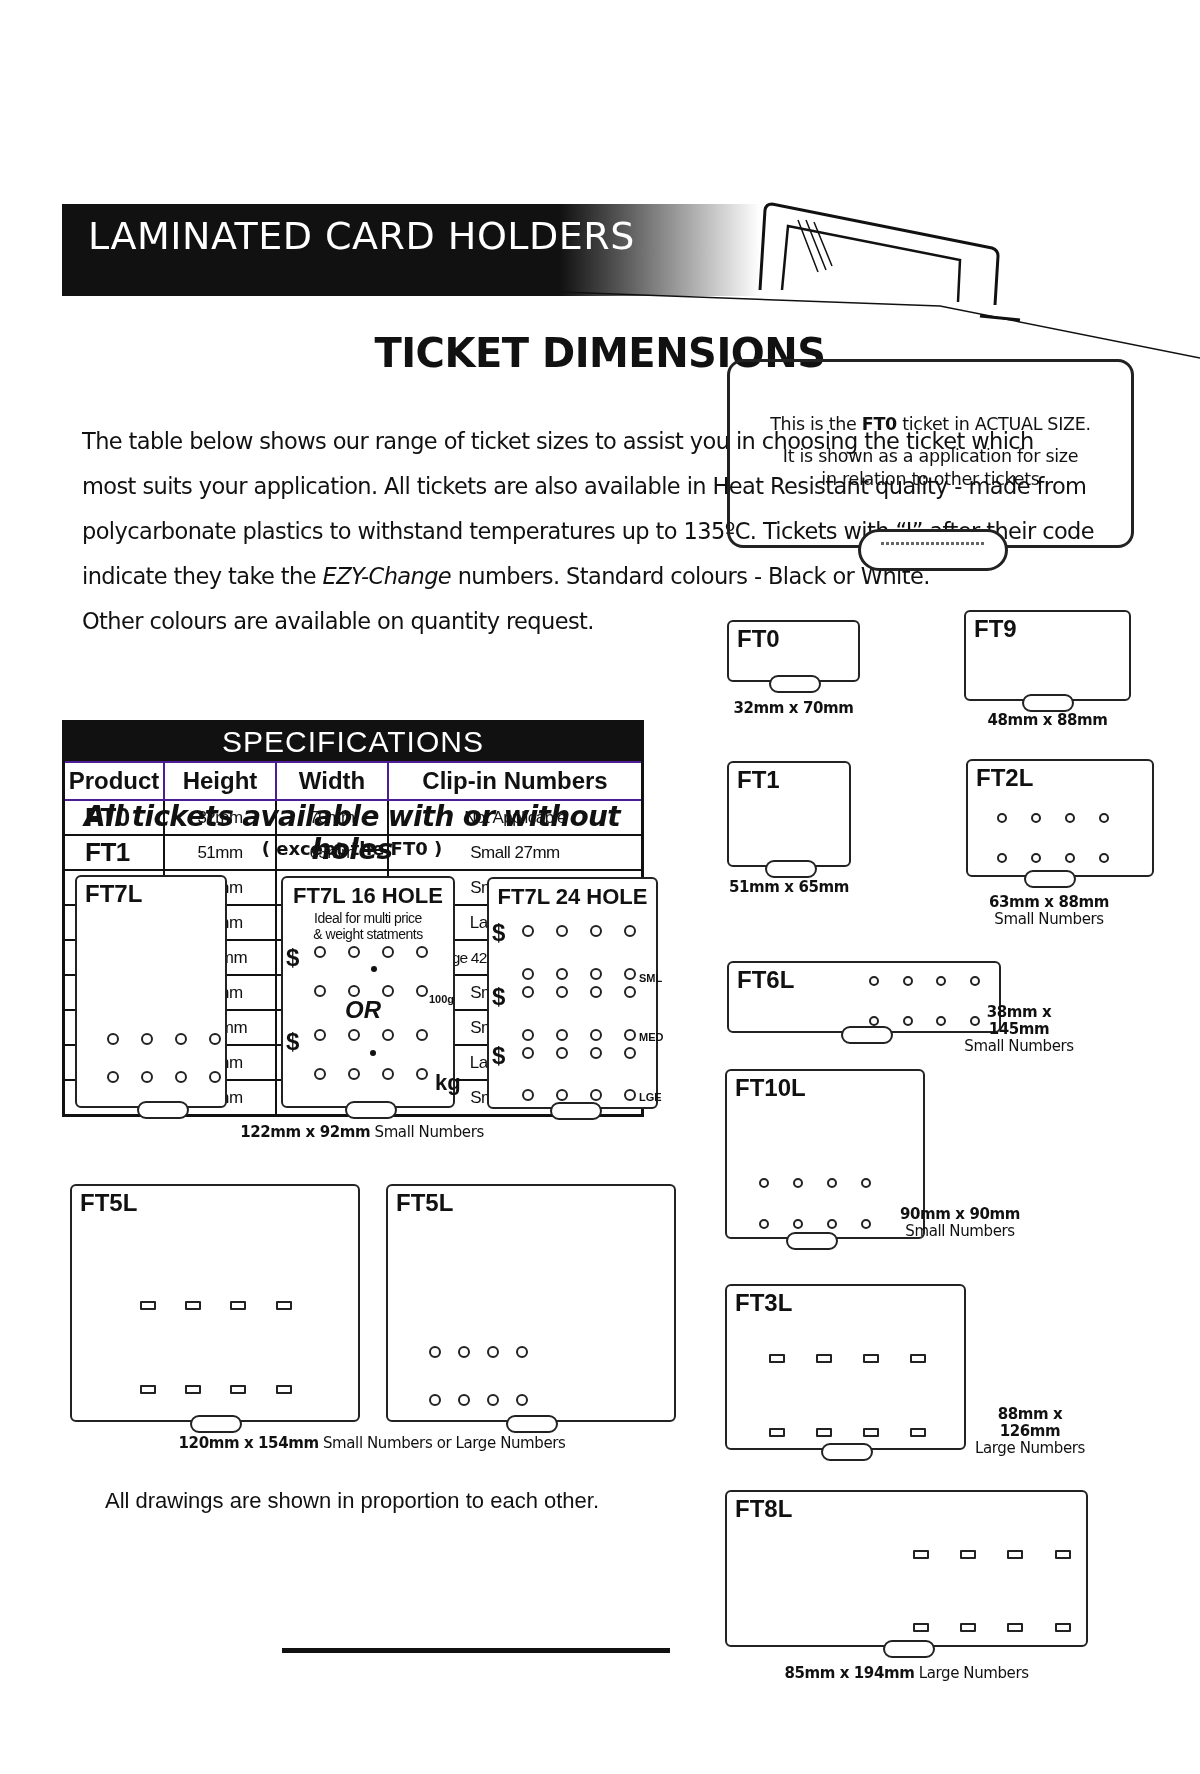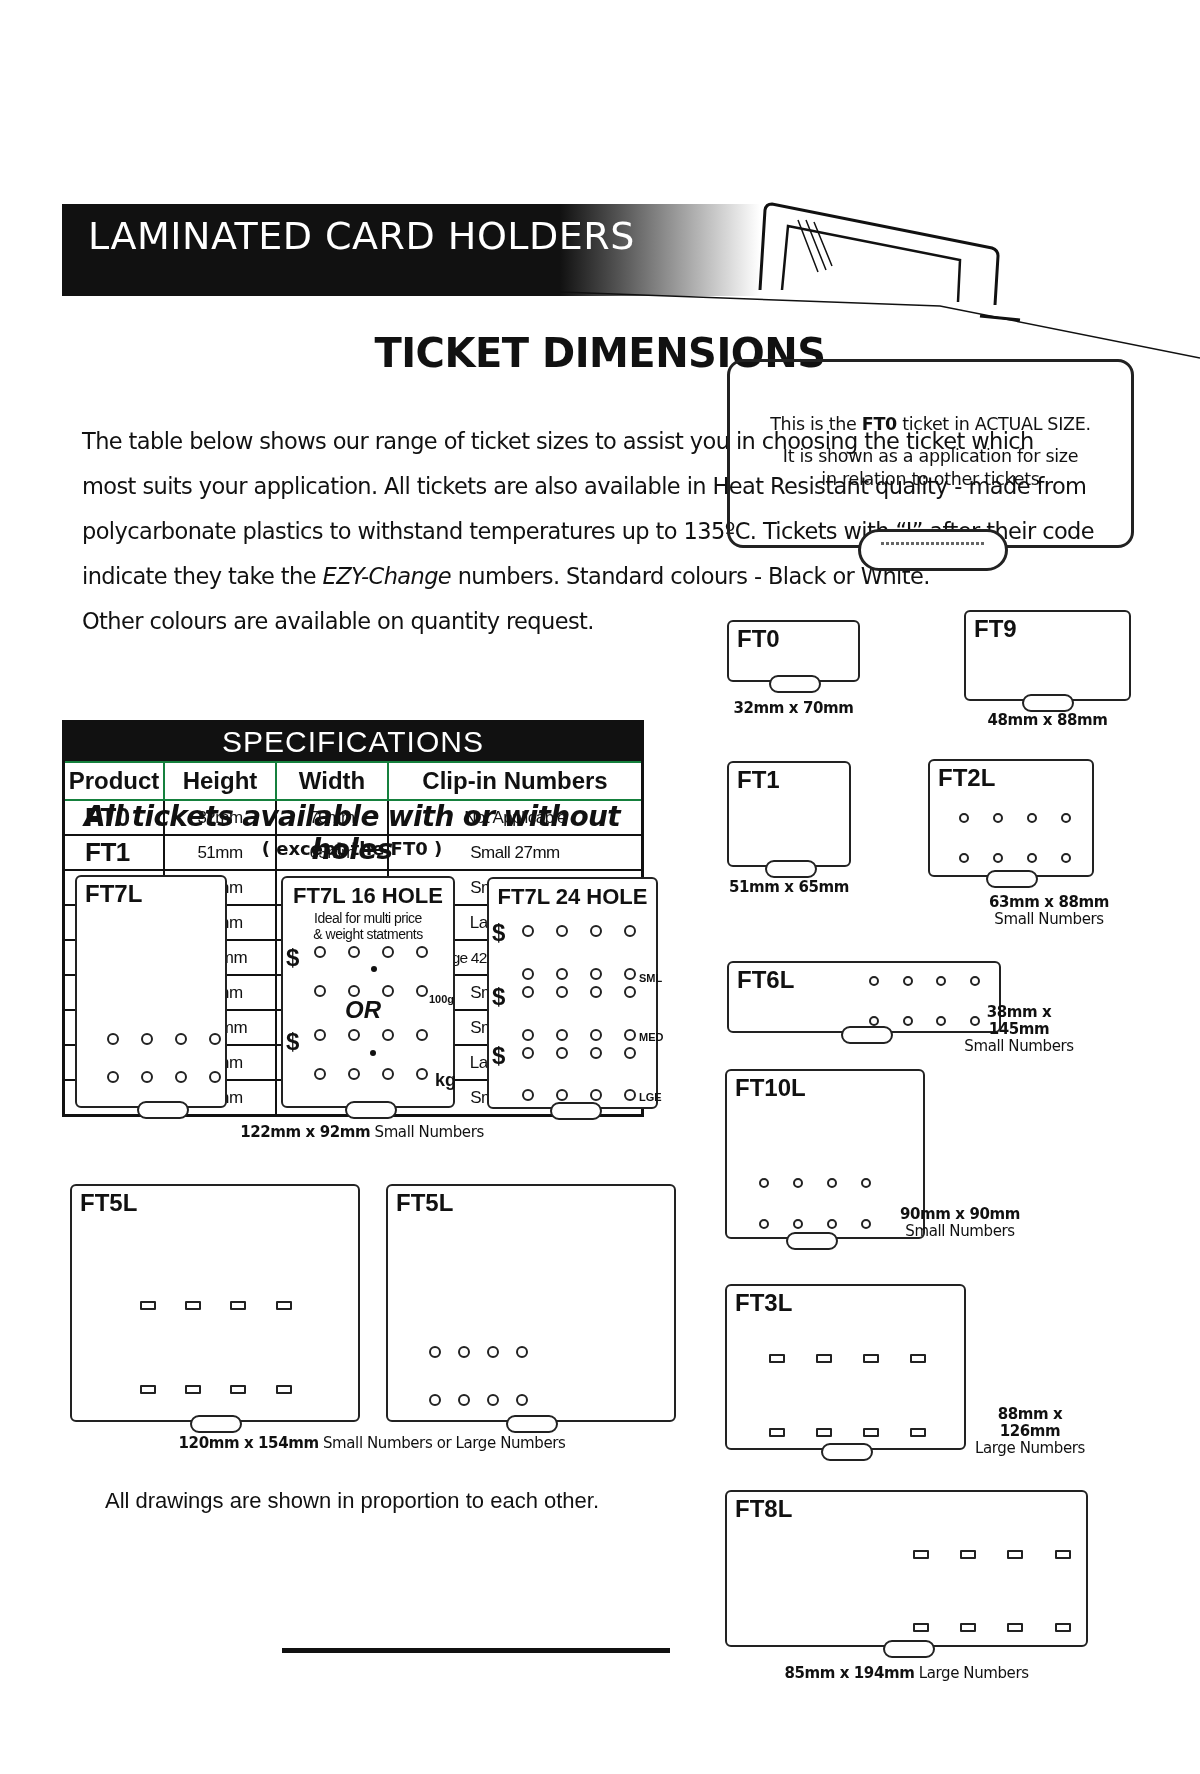--- a/index.html
+++ b/index.html
@@ -10,21 +10,21 @@
   .banner-fade { left:560px; top:204px; width:200px; height:92px; background:linear-gradient(90deg,#111 0%, #555 30%, #aaa 65%, rgba(255,255,255,0) 100%); }
   .banner-text { left:88px; top:214px; color:#fff; font-size:38px; letter-spacing:0.5px; font-family:"DejaVu Sans", sans-serif; font-weight:normal; }
   .header-deco { left:560px; top:190px; width:640px; height:200px; }
   .title { left:0; width:1200px; top:330px; text-align:center; font-family:"DejaVu Sans", sans-serif; font-weight:bold; font-size:40px; letter-spacing:-0.5px; }
   .intro { left:64px; top:410px; width:1050px; font-family:"DejaVu Sans", sans-serif; font-size:22.5px; line-height:27px; letter-spacing:-0.6px; }
   .intro p { margin:18px; }
   .intro em { font-weight:normal; font-style:italic; }
   
   .spec { left:62px; top:720px; width:582px; border:3px solid #111; border-collapse:collapse; font-family:"Liberation Sans", sans-serif; }
   .spec th.cap { background:#111; color:#fff; font-size:30px; font-weight:normal; letter-spacing:1px; height:38px; padding:0; }
-  .spec th.col { font-size:24px; font-weight:bold; height:36px; border:2px solid #15803d; padding:0; }
+  .spec th.col { font-size:24px; font-weight:bold; height:36px; border:2px solid #4c1d95; padding:0; }
   .spec td { border:2px solid #111; height:33px; text-align:center; font-size:17px; padding:0; letter-spacing:-0.5px; }
   .spec td.prod { font-size:26px; font-weight:bold; text-align:left; padding-left:20px; }
   .spec td.clip-narrow { font-size:15.5px; letter-spacing:-0.8px; }
   .holes-note { left:62px; top:800px; width:580px; text-align:center; font-family:"DejaVu Sans", sans-serif; font-weight:bold; font-style:italic; font-size:28px; letter-spacing:-0.7px; }
   .holes-sub { left:62px; top:838px; width:580px; text-align:center; font-family:"DejaVu Sans", sans-serif; font-weight:bold; font-size:18px; }
   
   .ticket { position:absolute; border:2px solid #222; border-radius:6px; background:#fff; box-sizing:border-box; }
   .ticket .tab { position:absolute; bottom:-13px; width:52px; height:18px; border:2px solid #222; border-radius:10px; background:#fff; box-sizing:border-box; }
   .ticket .tlabel { position:absolute; left:8px; top:3px; font-family:"Liberation Sans", sans-serif; font-weight:bold; font-size:24px; }
   .ticket .tlabel-c { position:absolute; left:0; right:0; top:5px; text-align:center; font-family:"Liberation Sans", sans-serif; font-weight:bold; font-size:22px; }
@@ -165,21 +165,21 @@
     <div>Ideal for multi price</div>
     <div>&amp; weight statments</div>
   </div>
   <div class="dollar" style="left:3px;top:66px">$</div>
   <div class="dollar" style="left:3px;top:150px">$</div>
 
   <div class="dot" style="left:88px;top:88px"></div>
   <div class="dot" style="left:87px;top:172px"></div>
   <div class="abs" style="left:62px;top:118px;font-weight:bold;font-style:italic;font-size:24px">OR</div>
   <div class="tiny" style="left:146px;top:115px">100g</div>
-  <div class="abs" style="left:152px;top:192px;font-weight:bold;font-size:18px">kg</div>
+  <div class="abs" style="left:152px;top:192px;font-weight:bold;font-size:22px">kg</div>
   <div class="tab" style="left:62px"></div>
 <div class="hole" style="height: 8px; width: 8px; left: 31px; top: 68px;"></div>
     <div class="hole" style="height: 8px; width: 8px; left: 65px; top: 68px;"></div>
     <div class="hole" style="height: 8px; width: 8px; left: 99px; top: 68px;"></div>
     <div class="hole" style="height: 8px; width: 8px; left: 133px; top: 68px;"></div>
     <div class="hole" style="height: 8px; width: 8px; left: 31px; top: 107px;"></div>
     <div class="hole" style="height: 8px; width: 8px; left: 65px; top: 107px;"></div>
     <div class="hole" style="height: 8px; width: 8px; left: 99px; top: 107px;"></div>
     <div class="hole" style="height: 8px; width: 8px; left: 133px; top: 107px;"></div>
     <div class="hole" style="height: 8px; width: 8px; left: 31px; top: 151px;"></div>
@@ -270,21 +270,21 @@
   <div class="tab" style="left:56px"></div>
 </div>
 <div class="caption" style="left:964px;top:712px;width:167px">48mm x 88mm</div>
 
 <div class="ticket" style="left:727px;top:761px;width:124px;height:106px">
   <div class="tlabel">FT1</div>
   <div class="tab" style="left:36px"></div>
 </div>
 <div class="caption" style="left:727px;top:879px;width:124px">51mm x 65mm</div>
 
-<div class="ticket" style="left:928px;top:759px;width:166px;height:118px">
+<div class="ticket" style="left:966px;top:759px;width:188px;height:118px">
   <div class="tlabel">FT2L</div>
 
   <div class="tab" style="left:56px"></div>
 <div class="hole" style="height: 6px; width: 6px; left: 29px; top: 52px;"></div>
     <div class="hole" style="height: 6px; width: 6px; left: 63px; top: 52px;"></div>
     <div class="hole" style="height: 6px; width: 6px; left: 97px; top: 52px;"></div>
     <div class="hole" style="height: 6px; width: 6px; left: 131px; top: 52px;"></div>
     <div class="hole" style="height: 6px; width: 6px; left: 29px; top: 92px;"></div>
     <div class="hole" style="height: 6px; width: 6px; left: 63px; top: 92px;"></div>
     <div class="hole" style="height: 6px; width: 6px; left: 97px; top: 92px;"></div>

